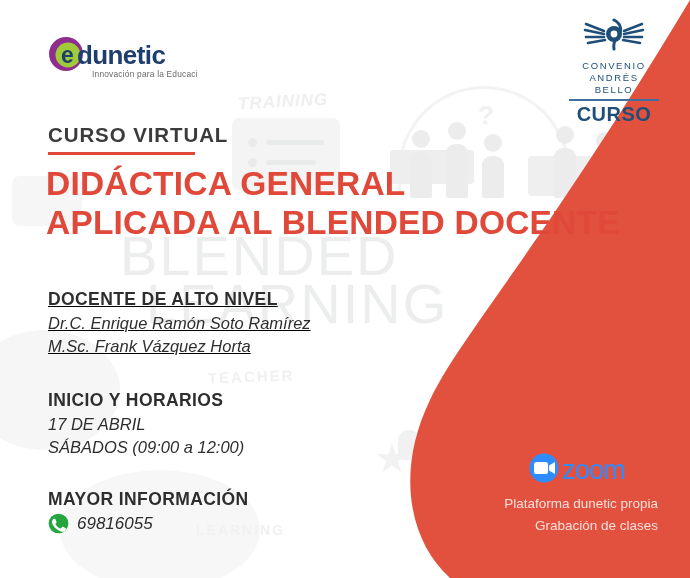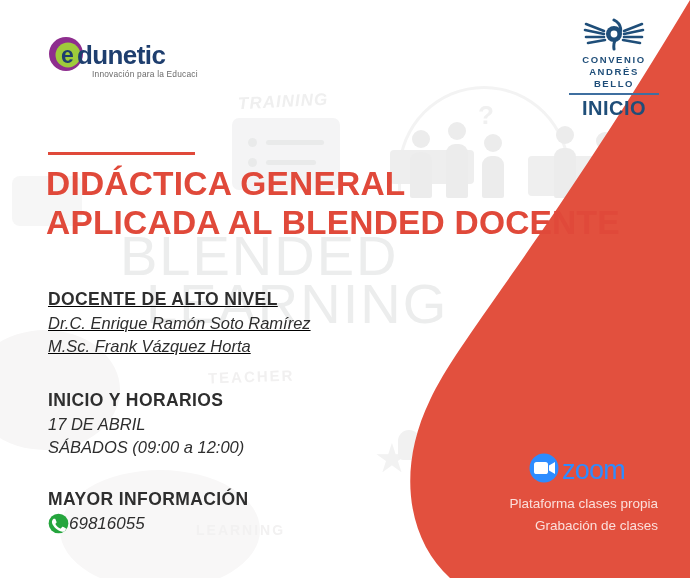--- a/index.html
+++ b/index.html
@@ -232,23 +232,23 @@
   .cab-logo {
     position: absolute;
     left: 566px;
     top: 18px;
     width: 96px;
     text-align: center;
   }
   .cab-mark { height: 34px; }
   .cab-mark svg { display:block; margin: 0 auto; }
   .cab-words {
-    margin-top: 2px;
+    margin-top: 8px;
     font-size: 9.5px;
-    font-weight: 700;
+    font-weight: 400;
     letter-spacing: 1.6px;
     color: #1f4e79;
     line-height: 1.25;
   }
   .cab-rule {
     margin: 3px auto 2px;
     width: 90px;
     height: 2px;
     background: #3f6fa0;
   }
@@ -304,21 +304,21 @@
     line-height: 1.42;
     white-space: nowrap;
   }
   #docente { top: 289px; text-decoration: underline; }
   #horario { top: 390px; }
   #contacto { top: 489px; }
 
   .wa-row {
     display: flex;
     align-items: center;
-    gap: 0;
+    gap: 8px;
     margin-top: 3px;
   }
   .wa-icon { width: 21px; height: 21px; flex: 0 0 21px; }
   .wa-num {
     font-size: 17px;
     font-style: italic;
     color: #2e2e2e;
   }
   .moodle {
     position: absolute;
@@ -428,23 +428,24 @@
         <circle cx="32" cy="16" r="8" fill="#1F4E79"></circle>
         <circle cx="32" cy="16" r="3.4" fill="#ffffff"></circle>
       </svg>
     </div>
     <div class="cab-words">
       <div>CONVENIO</div>
       <div>ANDRÉS</div>
       <div>BELLO</div>
     </div>
     <div class="cab-rule"></div>
-    <div class="cab-iiicab">INICIO</div>
-  </div>
-
+    <div class="cab-iiicab">CURSO</div>
+  </div>
+
+  <div class="kicker">CURSO VIRTUAL</div>
   <div class="kicker-rule"></div>
 
   <div class="title">
     <div>DIDÁCTICA GENERAL</div>
     <div>APLICADA AL BLENDED DOCENTE</div>
   </div>
 
   <div class="block" id="docente">
     <div class="block-head">DOCENTE DE ALTO NIVEL</div>
     <div class="block-line">Dr.C. Enrique Ramón Soto Ramírez</div>
@@ -482,17 +483,17 @@
       <g>
         <circle cx="44" cy="16" r="14.5" fill="#2D8CFF"></circle>
         <rect x="34" y="10" width="14" height="12" rx="2.6" fill="#ffffff"></rect>
         <path d="M49,13.4 L55,10 L55,22 L49,18.6 Z" fill="#ffffff"></path>
       </g>
       <text x="62" y="27" font-family="Liberation Sans, sans-serif" font-size="27" font-weight="400" fill="#2D8CFF" letter-spacing="-0.8">zoom</text>
     </svg>
   </div>
 
   <div class="panel-notes">
-    <div>Plataforma clases propia</div>
+    <div>Plataforma dunetic propia</div>
     <div>Grabación de clases</div>
   </div>
 
 </div>
 
 </body></html>

